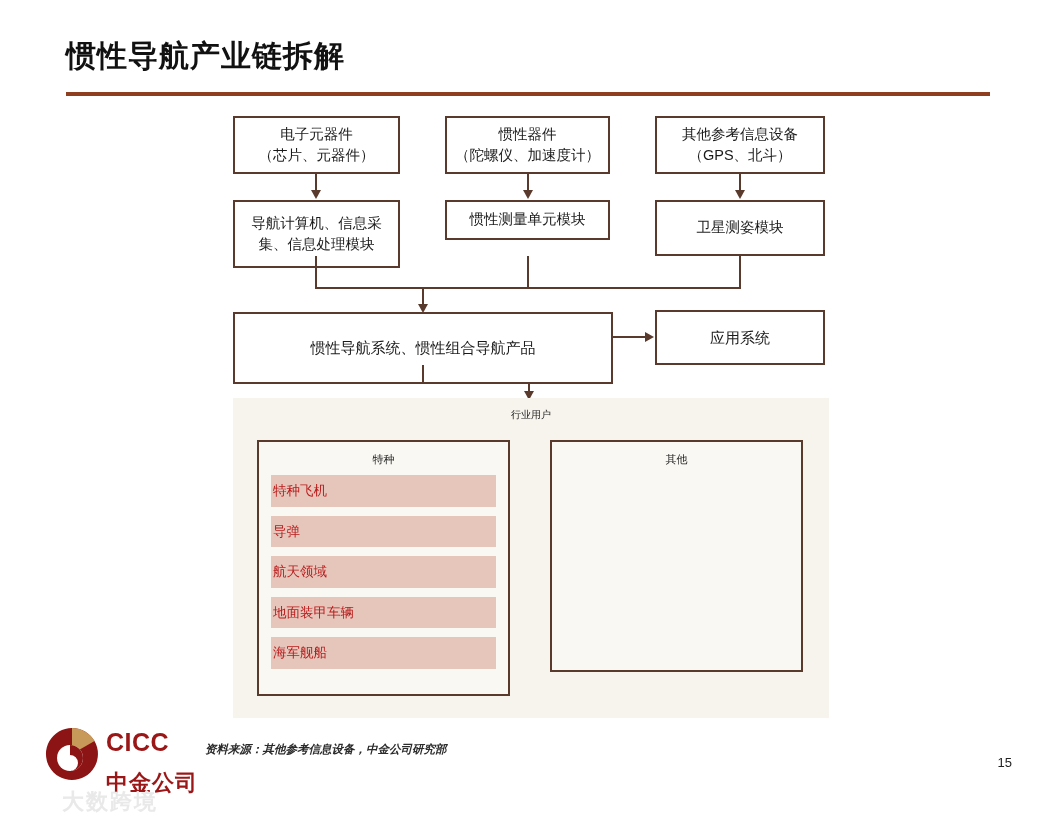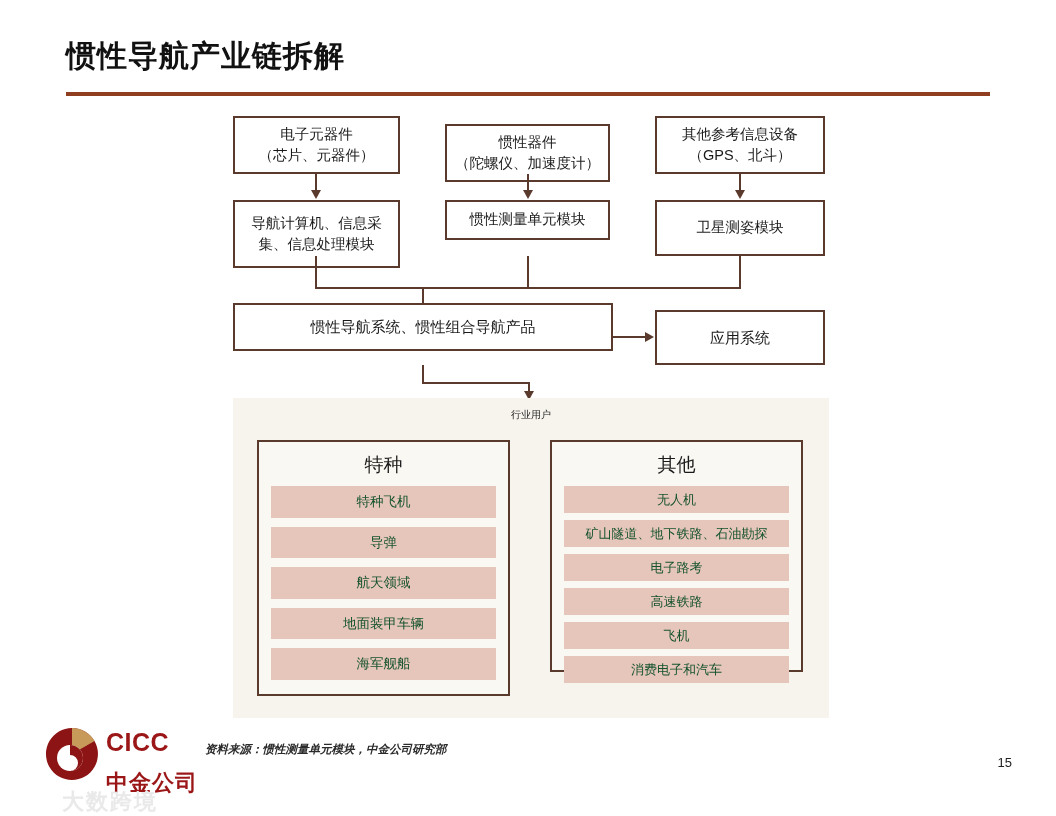--- a/index.html
+++ b/index.html
@@ -99,35 +99,34 @@
     position: absolute;
     box-sizing: border-box;
     border: 2px solid #5a3a2c;
     background: #faf8f3;
   }
   #col-special { left: 24px; top: 42px; width: 253px; height: 256px; }
   #col-other   { left: 317px; top: 42px; width: 253px; height: 232px; }
 
   .col-heading {
     text-align: center;
-    font-size: 19px;
+    font-size: 11px;
     color: #1a1a1a;
     margin-top: 10px;
     margin-bottom: 8px;
   }
   .chip-list {
     padding: 0 12px;
     display: flex;
     flex-direction: column;
   }
   .chip {
     background: #e6c5bb;
-    text-align: center;
     font-size: 13.5px;
-    color: #14532d;
+    color: #b91c1c;
     line-height: 1;
     padding: 9px 2px;
     margin-bottom: 9px;
     white-space: nowrap;
     overflow: hidden;
   }
   #col-other .chip { padding: 7px 2px; margin-bottom: 7px; font-size: 13px; }
   #col-special .chip { padding: 9px 2px; margin-bottom: 9px; }
 
   
@@ -197,21 +196,21 @@
 <div id="page-title">惯性导航产业链拆解</div>
 <div id="title-rule"></div>
 
 <div class="node" style="left:233px; top:116px; width:167px; height:58px;">
   <div>
     <span>电子元器件</span>
     <span>（芯片、元器件）</span>
   </div>
 </div>
 
-<div class="node" style="left:445px; top:116px; width:165px; height:58px;margin-top:8px;">
+<div class="node" style="left:445px; top:116px; width:165px; height:58px;">
   <div>
     <span>惯性器件</span>
     <span>（陀螺仪、加速度计）</span>
   </div>
 </div>
 
 <div class="node" style="left:655px; top:116px; width:170px; height:58px;">
   <div>
     <span>其他参考信息设备</span>
     <span>（GPS、北斗）</span>
@@ -246,21 +245,21 @@
   </div>
 </div>
 
 <div class="conn v" style="left:315px; top:256px; height:32px;"></div>
 <div class="conn v" style="left:527px; top:256px; height:32px;"></div>
 <div class="conn v" style="left:739px; top:256px; height:32px;"></div>
 <div class="conn h" style="left:315px; top:287px; width:426px;"></div>
 <div class="conn v" style="left:422px; top:287px; height:20px;"></div>
 <div class="arrow-down" style="left:418px; top:304px;"></div>
 
-<div class="node" style="left:233px; top:303px; width:380px; height:48px; font-size:15px;">
+<div class="node" style="left:233px; top:312px; width:380px; height:72px; font-size:15px;">
   <div>
     <span>惯性导航系统、惯性组合导航产品</span>
   </div>
 </div>
 
 <div class="node" style="left:655px; top:310px; width:170px; height:55px; font-size:15px;">
   <div>
     <span>应用系统</span>
   </div>
 </div>
@@ -282,40 +281,32 @@
       <div class="chip">特种飞机</div>
       <div class="chip">导弹</div>
       <div class="chip">航天领域</div>
       <div class="chip">地面装甲车辆</div>
       <div class="chip">海军舰船</div>
     </div>
   </div>
 
   <div class="user-col" id="col-other">
     <div class="col-heading">其他</div>
-    <div class="chip-list">
-      <div class="chip">无人机</div>
-      <div class="chip">矿山隧道、地下铁路、石油勘探</div>
-      <div class="chip">电子路考</div>
-      <div class="chip">高速铁路</div>
-      <div class="chip">飞机</div>
-      <div class="chip">消费电子和汽车</div>
-    </div>
   </div>
 </div>
 
 <div id="cicc-logo">
   <svg width="56" height="56" viewBox="0 0 56 56">
     <path d="M28 2 A26 26 0 1 1 27.9 2 Z" fill="#8d1414"></path>
     <path d="M28 28 L28 2 A26 26 0 0 1 50.5 15 Z" fill="#c79a5a"></path>
     <circle cx="26" cy="32" r="13" fill="#ffffff"></circle>
     <path d="M26 19 A13 13 0 0 1 26 45 A8 8 0 0 0 26 29 Z" fill="#8d1414"></path>
   </svg>
   <div id="logo-text-en">CICC</div>
   <div id="logo-text-cn">中金公司</div>
 </div>
 
-<div id="footer-source">资料来源：惯性测量单元模块，中金公司研究部</div>
+<div id="footer-source">资料来源：其他参考信息设备，中金公司研究部</div>
 <div id="page-number">15</div>
 <div id="watermark">
   
   <span style="margin-left:58px;">大数跨境</span>
 </div>
 
 </body></html>

